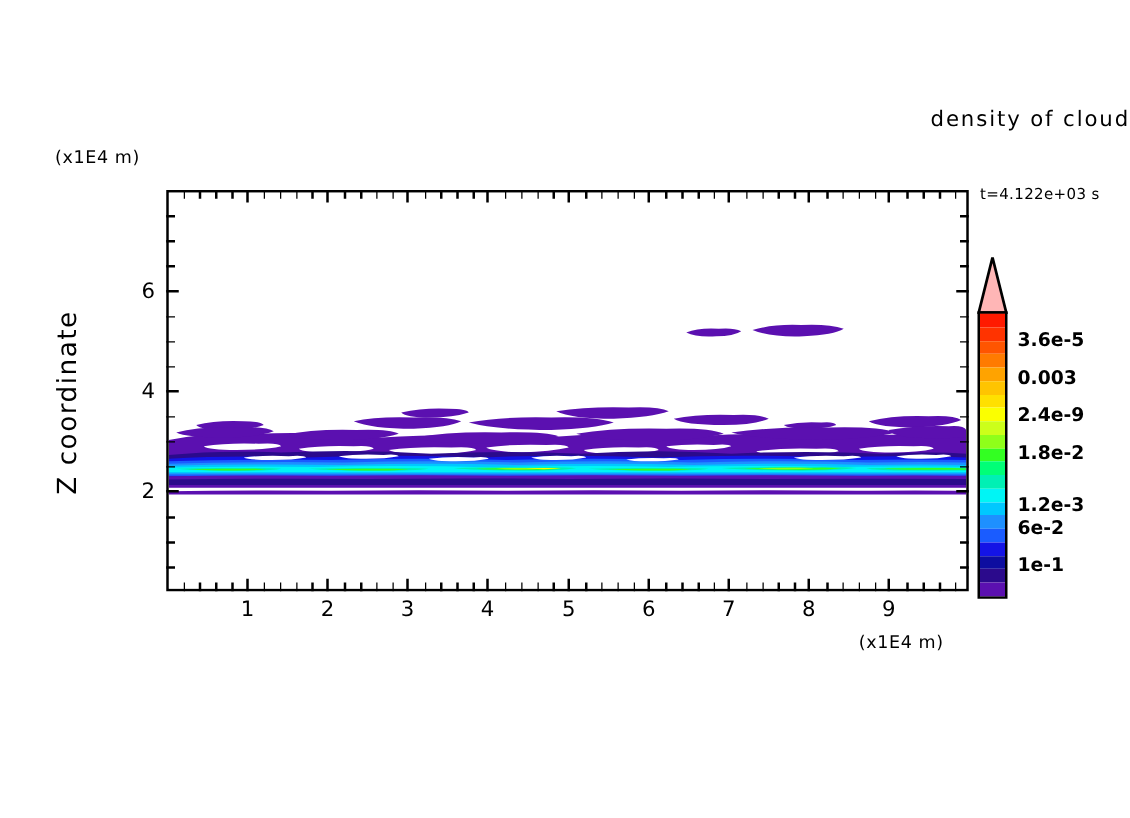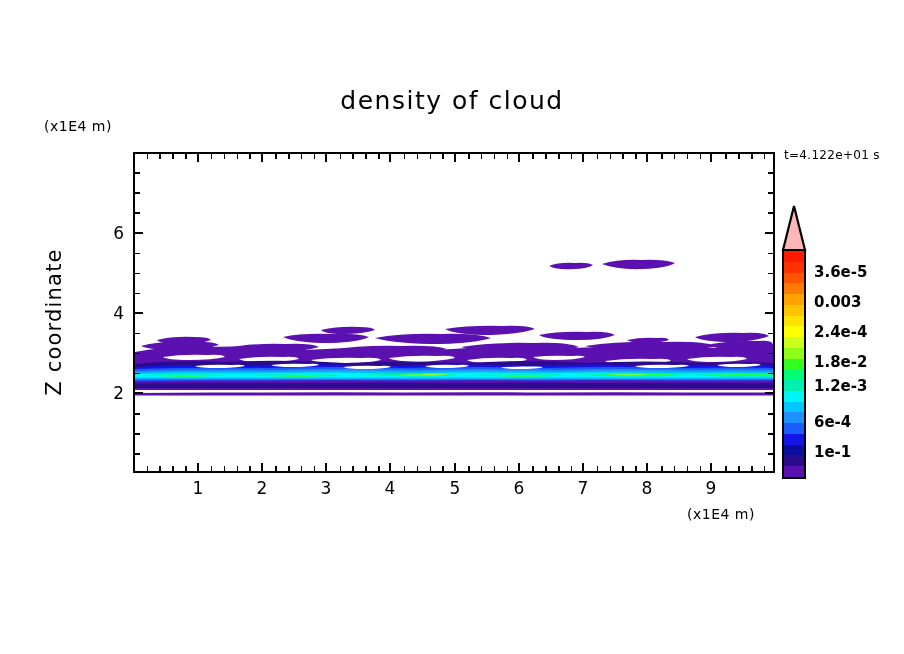--- a/index.html
+++ b/index.html
@@ -24,22 +24,22 @@
   .txt {
     position: absolute;
     color: #000000;
     white-space: pre;
     font-family: "DejaVu Sans", sans-serif;
   }
   
   #title {
     left: 0; top: 86px;
     width: 904px;
-    text-align: center;
-    font-size: 25px;
+    text-align: right;
+    font-size: 17px;
     letter-spacing: 1.5px;
     font-weight: 400;
   }
   
   #z-unit {
     left: 44px; top: 118px;
     font-size: 14px;
     letter-spacing: 0.5px;
   }
   #x-unit {
@@ -138,21 +138,21 @@
 </style>
 </head>
 <body>
 
 <div id="figure">
 
   <div class="txt" id="title">density of cloud</div>
 
   <div class="txt" id="z-unit">(x1E4 m)</div>
 
-  <div class="txt" id="timestamp">t=4.122e+01 s</div>
+  <div class="txt" id="timestamp">t=4.122e+03 s</div>
 
   <div id="plot-frame">
     <svg id="contour-svg" width="638" height="317" viewBox="0 0 638 317">
       <defs>
         <clipPath id="plotclip">
             <rect x="0" y="0" width="638" height="317"></rect>
           </clipPath>
       </defs>
       <g clip-path="url(#plotclip)">
         <rect x="0" y="0" width="638" height="317" fill="#ffffff"></rect>
@@ -431,21 +431,21 @@
         <div class="cbar-band" style="height: 10.7619px; background: rgb(30, 144, 255);"></div>
         <div class="cbar-band" style="height: 10.7619px; background: rgb(26, 92, 255);"></div>
         <div class="cbar-band" style="height: 10.7619px; background: rgb(20, 20, 230);"></div>
         <div class="cbar-band" style="height: 10.7619px; background: rgb(13, 13, 160);"></div>
         <div class="cbar-band" style="height: 10.7619px; background: rgb(43, 10, 140);"></div>
         <div class="cbar-band" style="height: 10.7619px; background: rgb(91, 16, 176);"></div>
       </div>
     <div id="colorbar-labels">
         <div class="cbar-label" style="top: 58px;">3.6e-5</div>
         <div class="cbar-label" style="top: 88px; text-align: center;">0.003</div>
-        <div class="cbar-label" style="top: 118px;">2.4e-4</div>
+        <div class="cbar-label" style="top: 118px;">2.4e-9</div>
         <div class="cbar-label" style="top: 148px;">1.8e-2</div>
-        <div class="cbar-label" style="top: 172px;">1.2e-3</div>
-        <div class="cbar-label" style="top: 208px;">6e-4</div>
+        <div class="cbar-label" style="top: 190px;">1.2e-3</div>
+        <div class="cbar-label" style="top: 208px;">6e-2</div>
         <div class="cbar-label" style="top: 238px;">1e-1</div>
       </div>
   </div>
 
 </div>
 
 </body></html>

